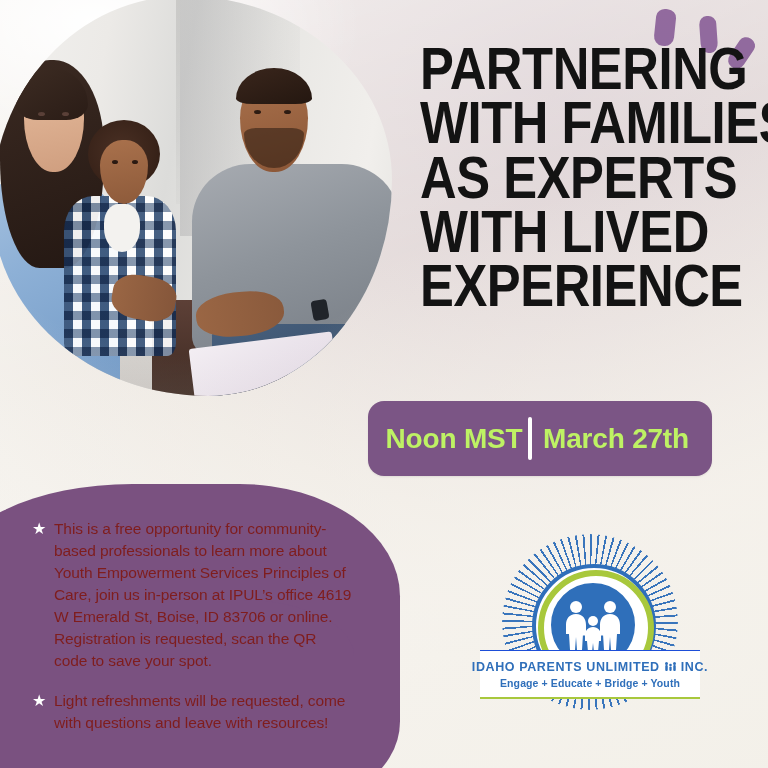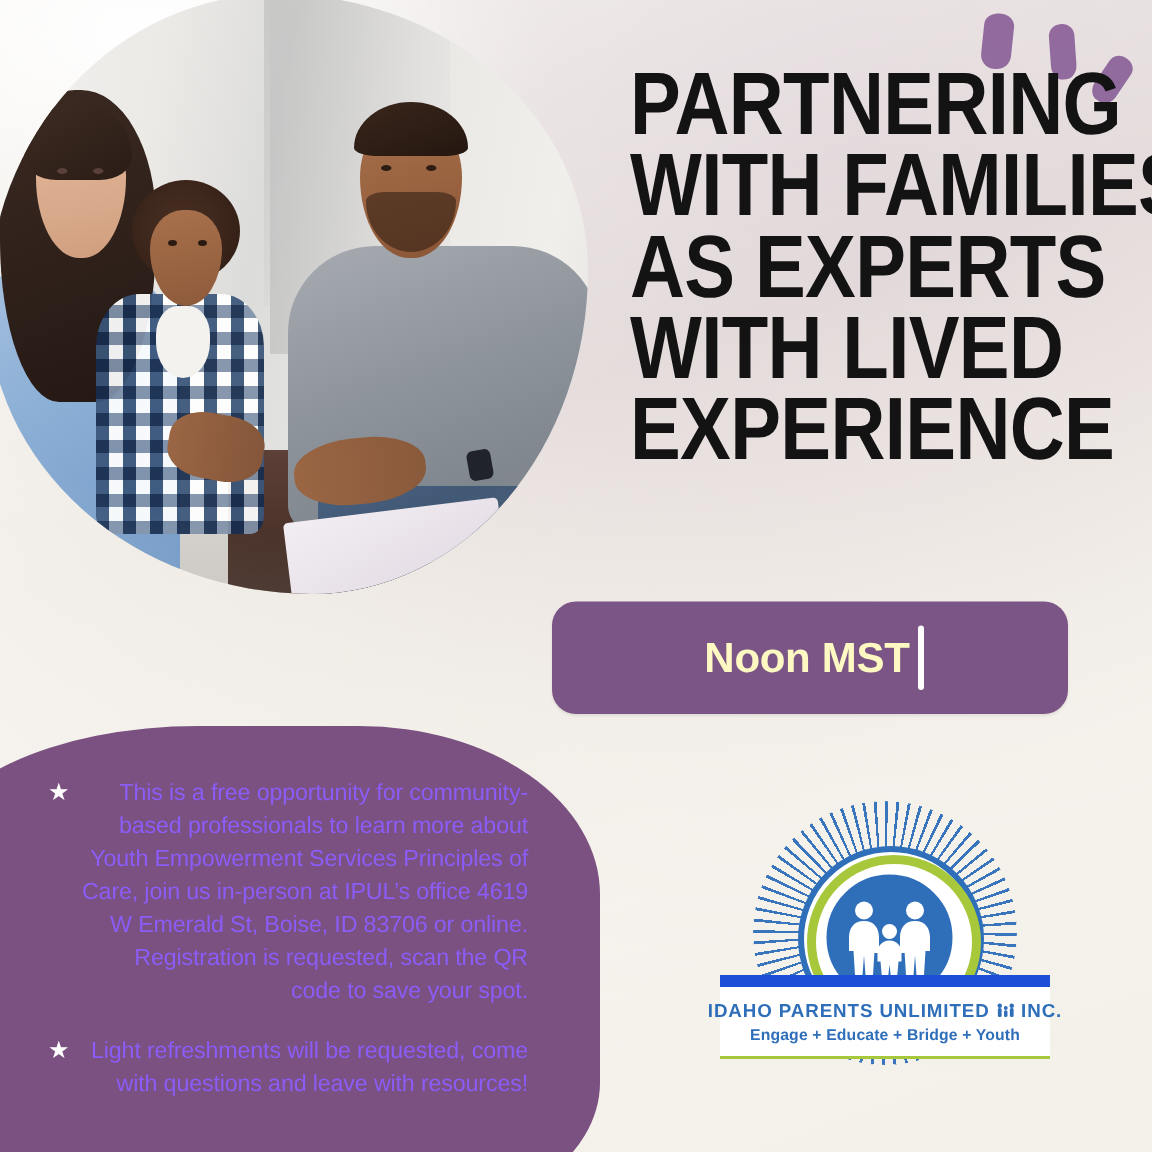--- a/index.html
+++ b/index.html
@@ -229,21 +229,21 @@
     height: 75px;
     background: #7b5585;
     border-radius: 16px;
     display: flex;
     align-items: center;
     justify-content: center;
     gap: 0;
     box-shadow: 0 1px 2px rgba(0,0,0,0.08);
   }
   .date-banner .dtext {
-    color: #fef9c3;
+    color: #bef264;
     font-weight: 700;
     font-size: 28px;
     letter-spacing: -0.2px;
     white-space: nowrap;
   }
   .date-banner .dtime { width: 148px; text-align: center; }
   .date-banner .ddate { width: 168px; text-align: center; }
   .date-divider {
     width: 4px;
     height: 43px;
@@ -284,25 +284,24 @@
   }
   .bullet-star {
     flex: 0 0 auto;
     width: 22px;
     color: #ffffff;
     font-size: 16px;
     line-height: 22px;
     text-align: left;
   }
   .bullet-text {
-    color: #8b5cf6;
+    color: #7f1d1d;
     font-size: 15.5px;
     line-height: 1.42;
     letter-spacing: -0.1px;
-    text-align: right;
   }
 
   
   .logo {
     position: absolute;
     left: 480px;
     top: 538px;
     width: 220px;
     height: 160px;
   }
@@ -341,21 +340,21 @@
     background: #2f6fba;
     border: 3px solid #ffffff;
     overflow: hidden;
   }
   .logo-figs { position:absolute; inset:0; }
   .logo-plate {
     position: absolute;
     left: 0; top: 112px;
     width: 220px; height: 46px;
     background: #ffffff;
-    border-top: 8px solid #1d4ed8;
+    border-top: 1px solid #1d4ed8;
     border-bottom: 2px solid #a8c83c;
     display: flex;
     flex-direction: column;
     align-items: center;
     justify-content: center;
   }
   .logo-name {
     color: #2f6fba;
     font-weight: 700;
     font-size: 12.5px;
@@ -430,20 +429,21 @@
     <span class="hl-line">PARTNERING</span>
     <span class="hl-line">WITH FAMILIES</span>
     <span class="hl-line">AS EXPERTS</span>
     <span class="hl-line">WITH LIVED</span>
     <span class="hl-line">EXPERIENCE</span>
   </div>
 
   <div class="date-banner">
     <span class="dtext dtime">Noon MST</span>
     <span class="date-divider"></span>
+    <span class="dtext ddate">March 27th</span>
   </div>
 
   <div class="info-blob"></div>
   <div class="info-blob-patch"></div>
 
   <div class="bullets">
     <div class="bullet">
       <span class="bullet-star">★</span>
       <span class="bullet-text">This is a free opportunity for community-based professionals to learn more about Youth Empowerment Services Principles of Care, join us in-person at IPUL’s office 4619 W Emerald St, Boise, ID 83706 or online. Registration is requested, scan the QR code to save your spot.</span>
     </div>

